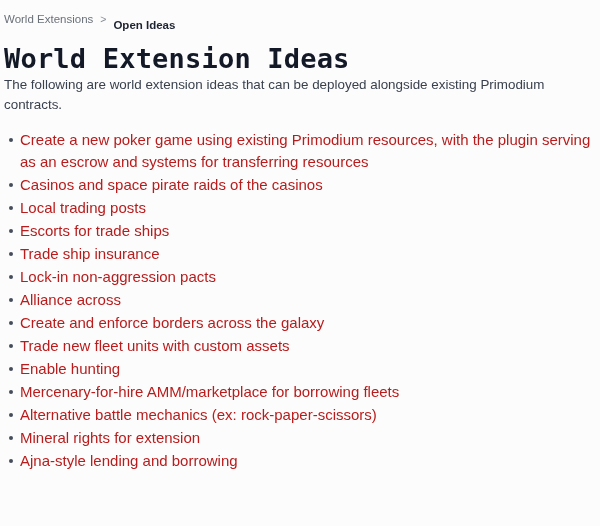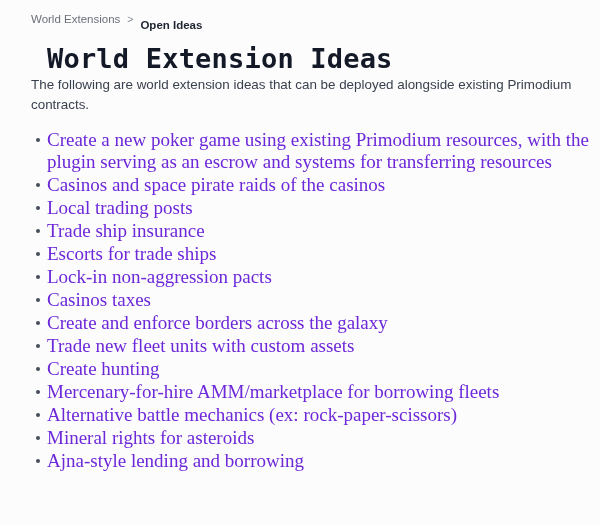--- a/index.html
+++ b/index.html
@@ -5,21 +5,21 @@
   * { margin: 0; padding: 0; box-sizing: border-box; }
   html, body {
     width: 600px; height: 526px;
     overflow: hidden;
     background: #fcfcfc;
     font-family: "Liberation Sans", sans-serif;
   }
   .page {
     width: 600px; height: 484px;
     overflow: hidden;
-    padding: 5px 8px 0 31px;
+    padding: 5px 8px 0 4px;
   }
   .breadcrumb {
     display: flex;
     align-items: center;
     gap: 7px;
     font-size: 11.5px;
     line-height: 15px;
     color: #6b7179;
   }
   .breadcrumb .crumb-link {
@@ -40,40 +40,38 @@
     margin-top: 13px;
   }
   h1.page-title {
     margin-top: 10px;
     font-family: "DejaVu Sans Mono", "Liberation Mono", monospace;
     font-weight: 700;
     font-size: 27px;
     line-height: 32px;
     letter-spacing: 0.2px;
     color: #141927;
-    margin-left: 16px;
   }
   p.intro {
     font-size: 13.4px;
     line-height: 20px;
     color: #3a414e;
   }
   ul.idea-list {
     list-style: none;
     margin-top: 14px;
     padding: 0;
   }
   ul.idea-list li {
     position: relative;
     padding-left: 16px;
     margin-bottom: 1px;
-    font-size: 19px;
+    font-size: 15px;
     line-height: 22px;
-    color: #6d28d9;
-    font-family: Liberation Serif, serif;
+    color: #b91c1c;
   }
   ul.idea-list li::before {
     content: "";
     position: absolute;
     left: 5px;
     top: 9px;
     width: 4px;
     height: 4px;
     border-radius: 50%;
     background: #454c5a;
@@ -91,27 +89,27 @@
   </nav>
 
   <h1 class="page-title">World Extension Ideas</h1>
 
   <p class="intro">The following are world extension ideas that can be deployed alongside existing Primodium contracts.</p>
 
   <ul class="idea-list">
     <li>Create a new poker game using existing Primodium resources, with the plugin serving as an escrow and systems for transferring resources</li>
     <li>Casinos and space pirate raids of the casinos</li>
     <li>Local trading posts</li>
+    <li>Escorts for trade ships</li>
     <li>Trade ship insurance</li>
-    <li>Escorts for trade ships</li>
     <li>Lock-in non-aggression pacts</li>
-    <li>Casinos taxes</li>
+    <li>Alliance across</li>
     <li>Create and enforce borders across the galaxy</li>
     <li>Trade new fleet units with custom assets</li>
-    <li>Create hunting</li>
+    <li>Enable hunting</li>
     <li>Mercenary-for-hire AMM/marketplace for borrowing fleets</li>
     <li>Alternative battle mechanics (ex: rock-paper-scissors)</li>
-    <li>Mineral rights for asteroids</li>
+    <li>Mineral rights for extension</li>
     <li>Ajna-style lending and borrowing</li>
 
   </ul>
 
 </div>
 
 </body></html>

